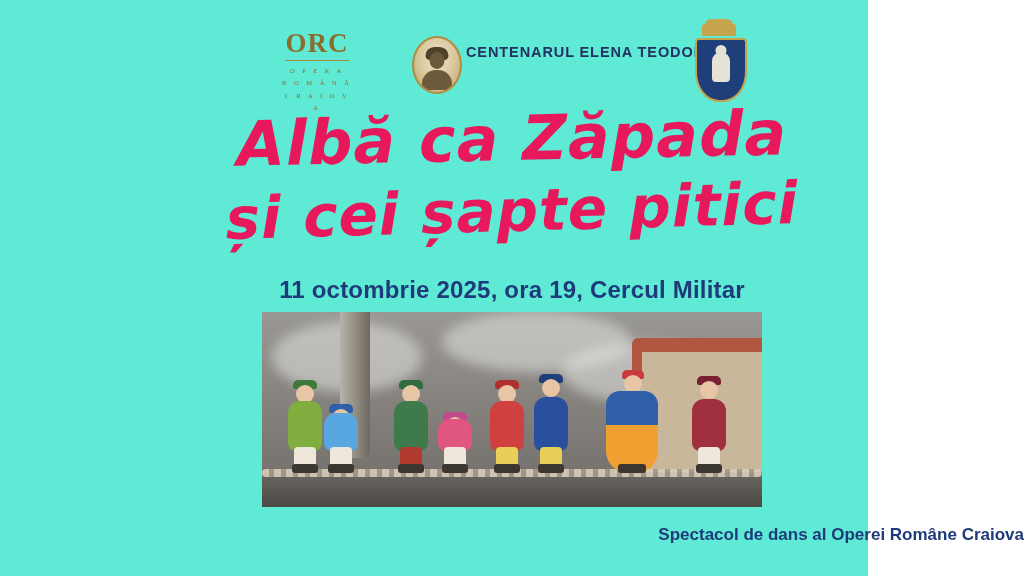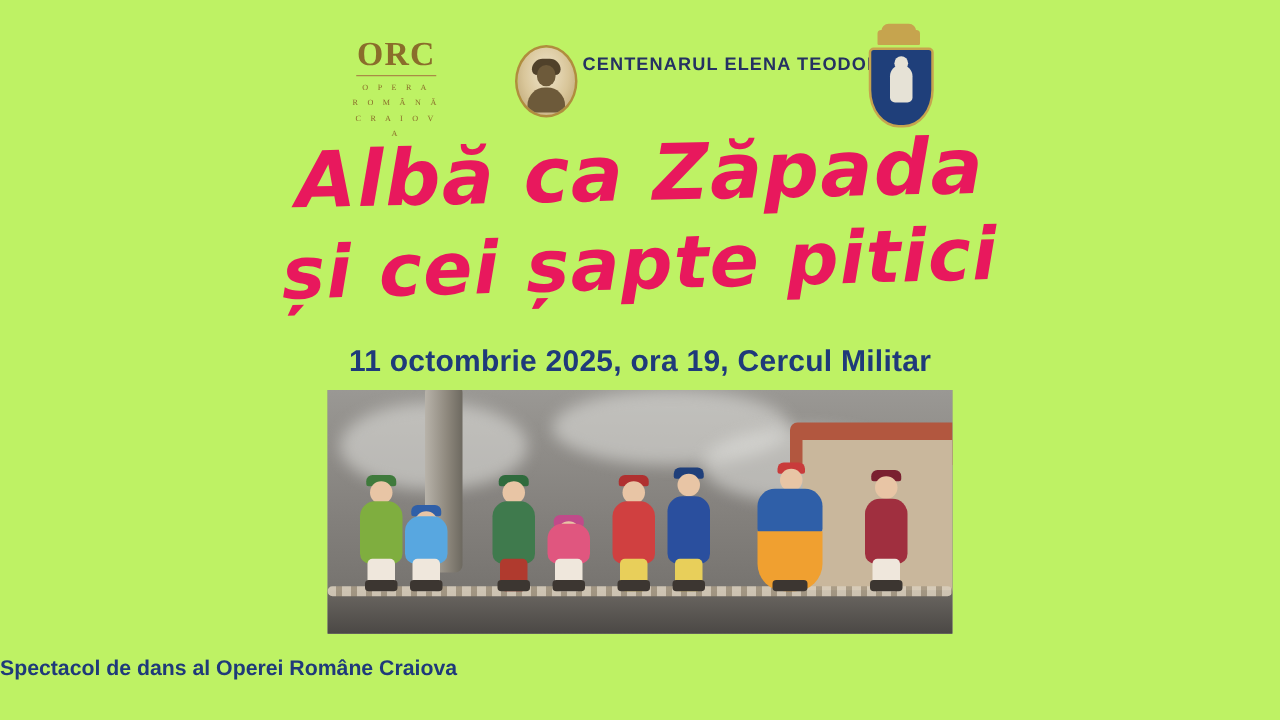--- a/index.html
+++ b/index.html
@@ -10,23 +10,23 @@
   body {
     width: 1024px;
     height: 576px;
     font-family: "Liberation Sans", sans-serif;
     overflow: hidden;
     position: relative;
   }
 
   .poster {
     position: relative;
-    width: 1024px;
+    width: 868px;
     height: 576px;
-    background: #bef264;
+    background: #5eead4;
     text-decoration: underline;
   }
 
   
   .header {
     position: absolute;
     top: 14px;
     left: 0;
     width: 1024px;
     height: 90px;
@@ -342,21 +342,21 @@
     background: #3c3631;
     border-radius: 3px;
   }
 
   
   .footer {
     position: absolute;
     top: 525px;
     left: 0;
     width: 1024px;
-    text-align: left;
+    text-align: right;
     color: #1f3a7a;
     font-size: 17px;
     font-weight: 700;
   }
 </style>
 </head>
 <body>
 
 <div class="poster">
 

